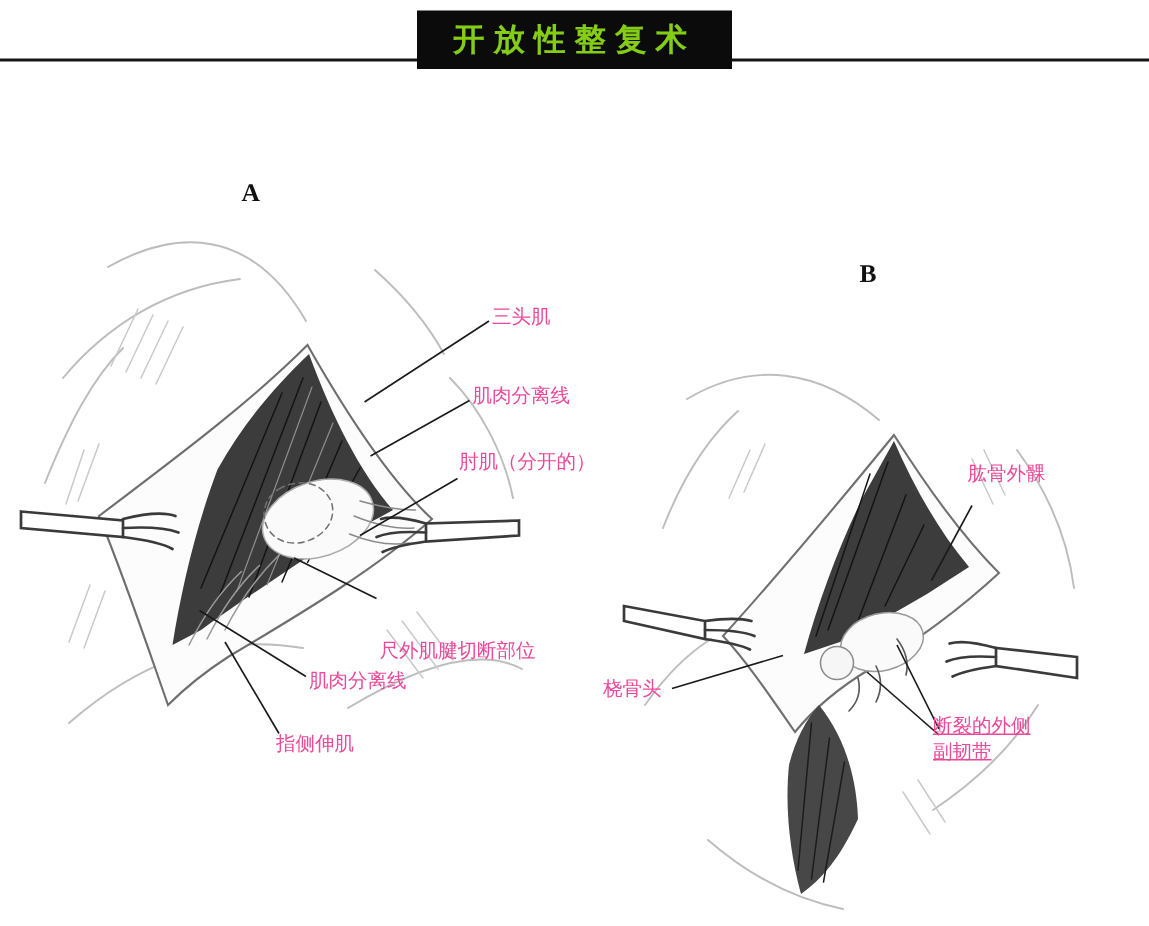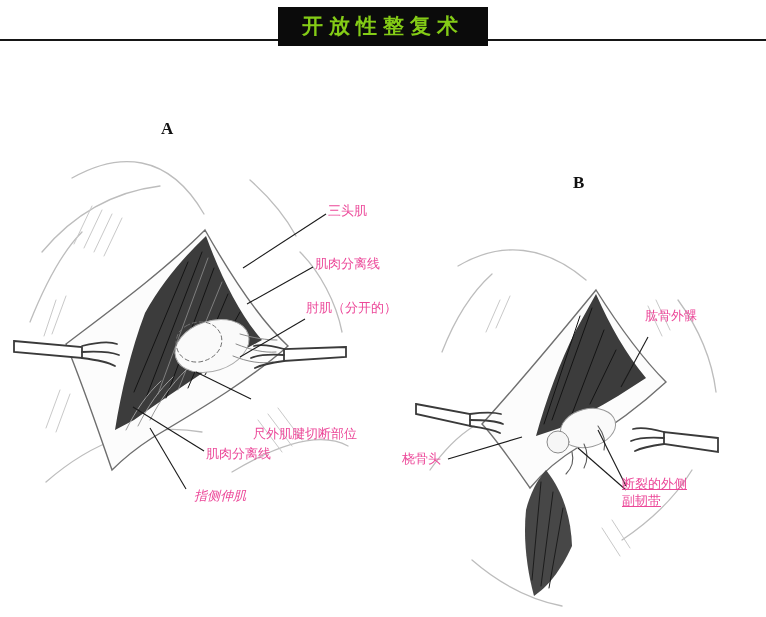--- a/index.html
+++ b/index.html
@@ -81,18 +81,18 @@
   </svg>
 
   <div class="fig-letter" style="left:161px;top:119px;">A</div>
   <div class="fig-letter" style="left:573px;top:173px;">B</div>
 
   <div class="label" style="left:328px;top:203px;">三头肌</div>
   <div class="label" style="left:315px;top:256px;">肌肉分离线</div>
   <div class="label" style="left:306px;top:300px;">肘肌（分开的）</div>
   <div class="label" style="left:253px;top:395px;margin-top:31px;">尺外肌腱切断部位</div>
   <div class="label" style="left:206px;top:446px;">肌肉分离线</div>
-  <div class="label" style="left:194px;top:488px;font-style:italic;">指侧伸肌</div>
+  <div class="label" style="left:184px;top:488px;">指侧伸肌</div>
   <div class="label" style="left:645px;top:308px;text-align:center;">肱骨外髁</div>
   <div class="label" style="left:402px;top:451px;font-family:Liberation Serif, serif;">桡骨头</div>
   <div class="label wrap" style="left:622px;top:476px;text-decoration:underline;">断裂的外侧副韧带</div>
 
 </div>
 
 </body></html>

